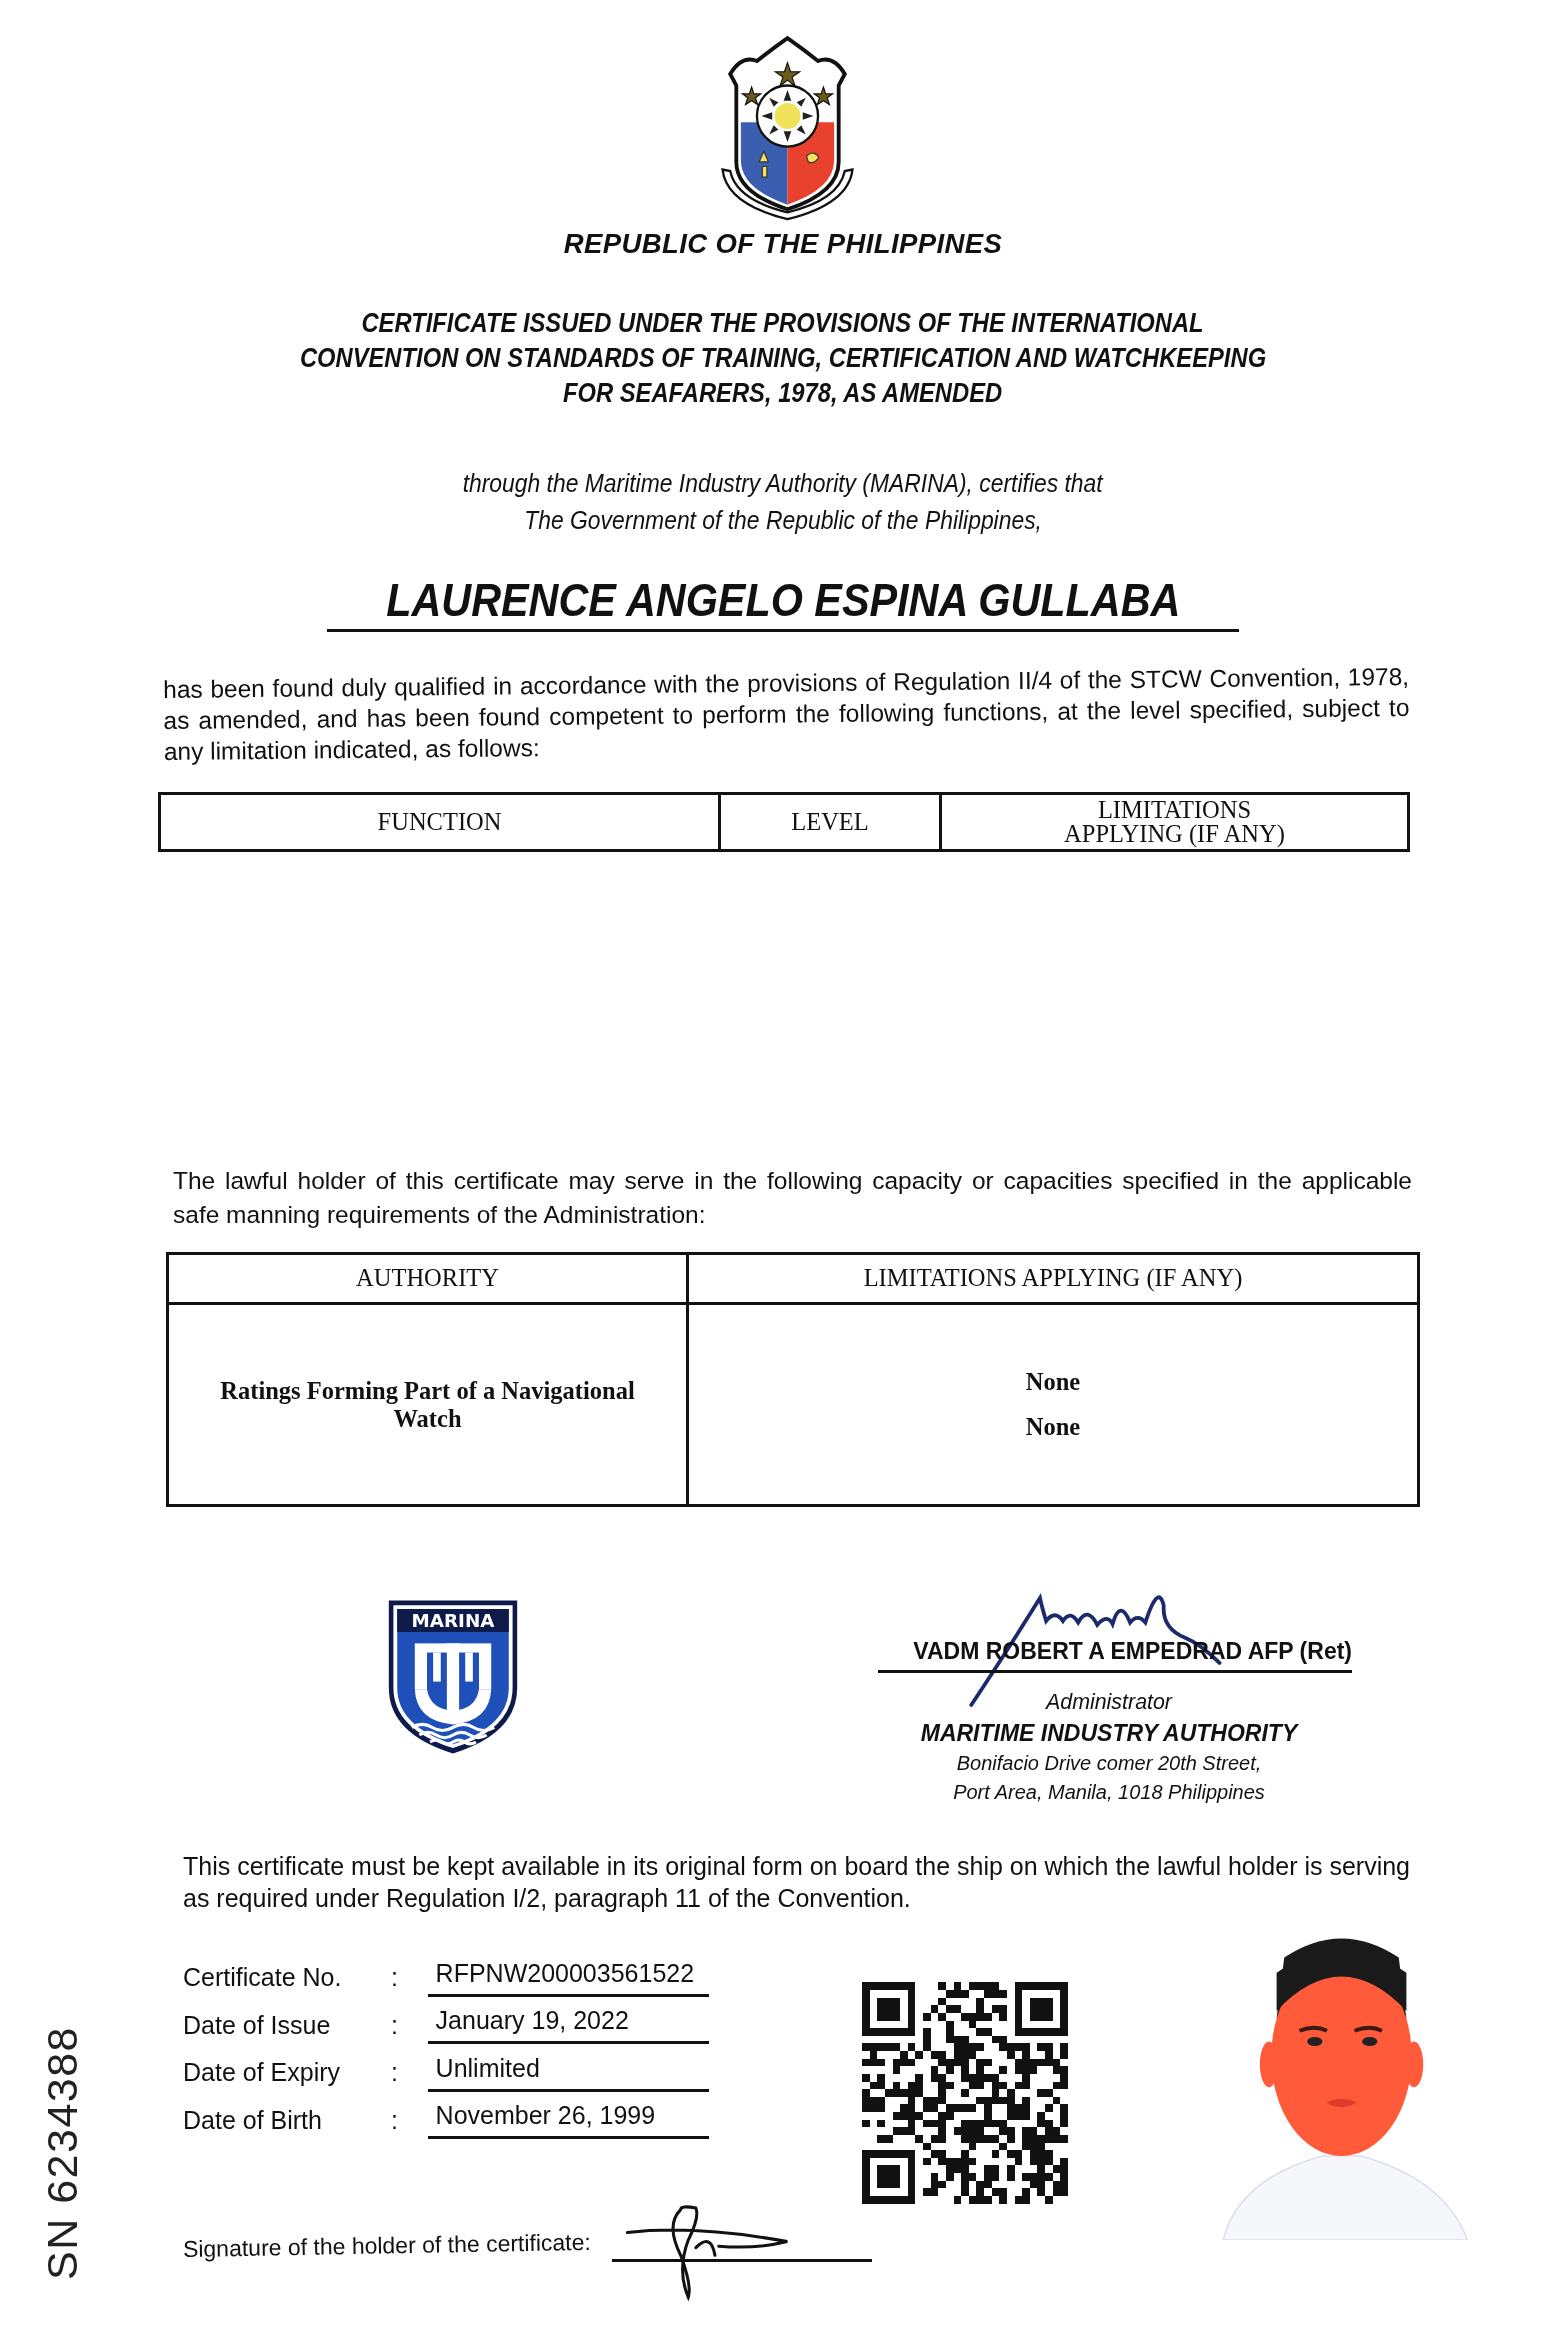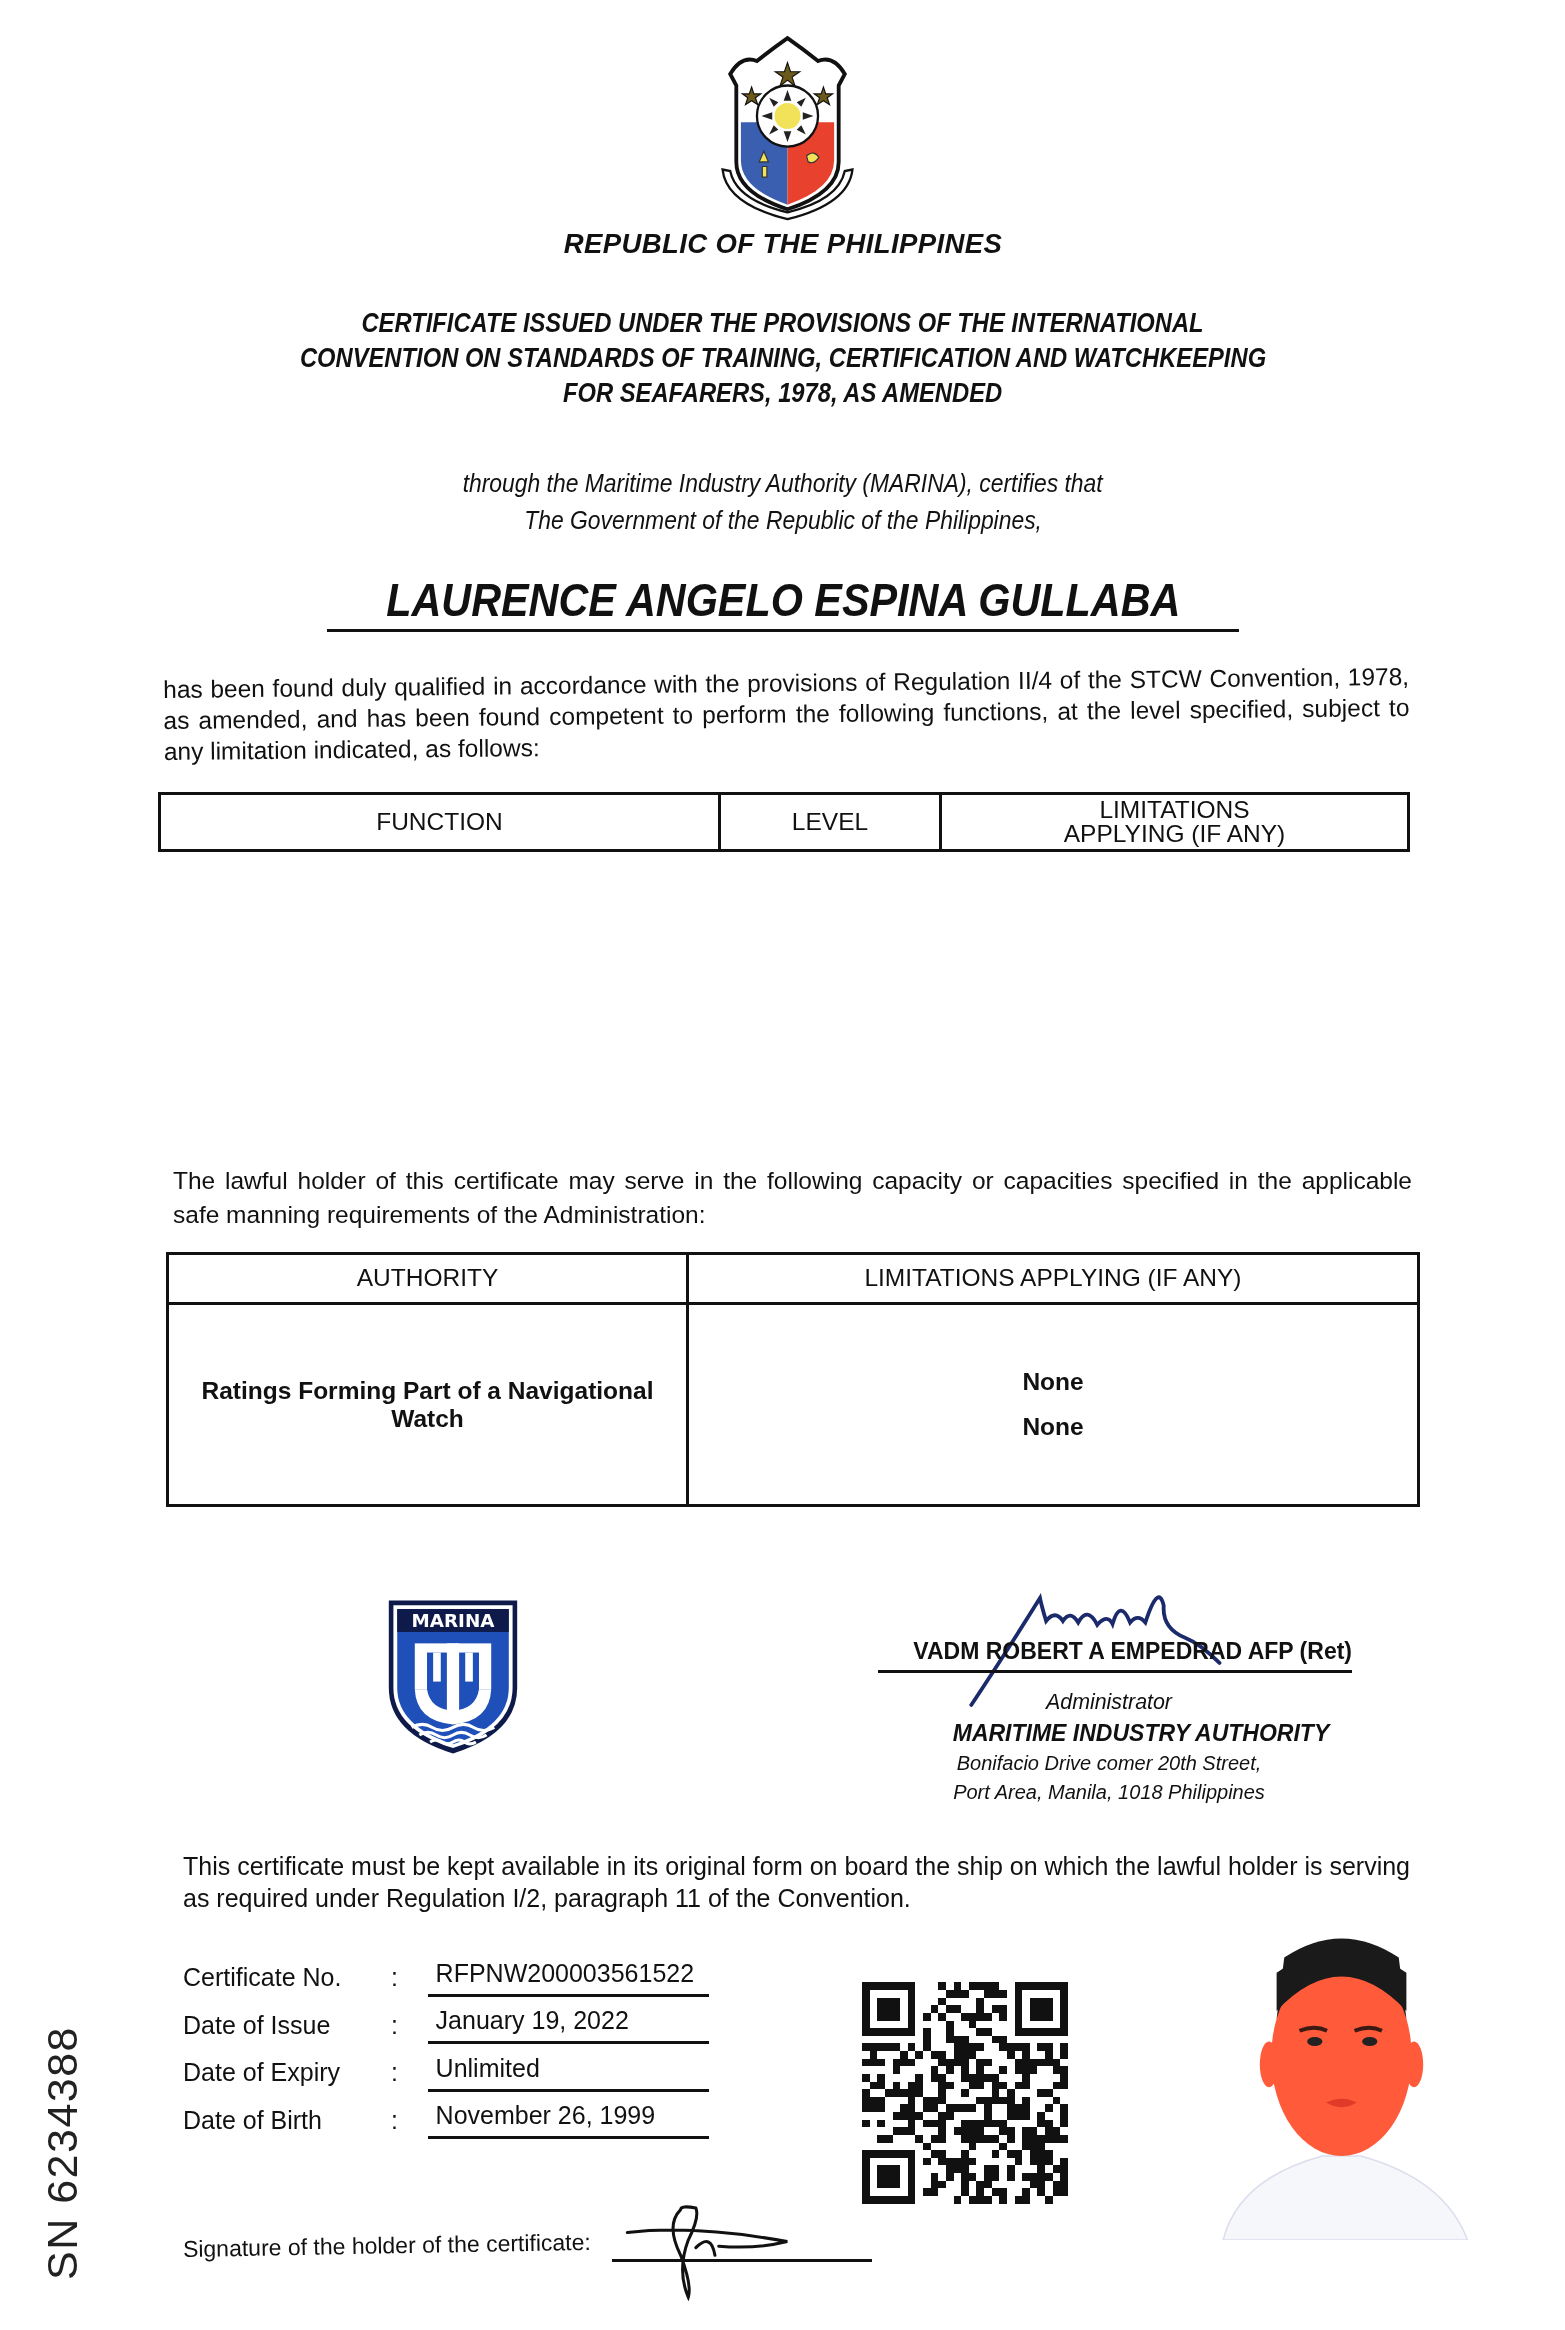--- a/index.html
+++ b/index.html
@@ -15,42 +15,42 @@
 
   #cert-title { left: 0; width: 1566px; top: 306px; font-size: 27px; font-weight: bold; line-height: 35px; }
   #intro { left: 0; width: 1566px; top: 465px; font-size: 26px; line-height: 37px; }
 
   #holder-name { left: 0; width: 1566px; top: 572px; font-size: 47px; font-weight: bold; letter-spacing: 0px; }
   #holder-name .uline { display:inline-block; border-bottom: 3.8px solid #111; padding: 0 4.6px 1.5px; }
 
   #qual-text { left: 163px; top: 674px; width: 1246px; font-size: 24.5px; line-height: 31px; text-align: justify; transform: rotate(-0.6deg); transform-origin: left top; }
 
   table.grid { position: absolute; border-collapse: collapse; }
-  table.grid td, table.grid th { border: 3.1px solid #111; text-align: center; vertical-align: middle; padding: 0; }
+  table.grid td, table.grid th { border: 3.1px solid #111; text-align: center; vertical-align: middle; padding: 0; font-family: Liberation Serif, serif; }
   table.grid th { font-weight: normal; font-size: 24.5px; line-height: 24.5px; }
   table.grid td { font-weight: bold; font-size: 24.5px; }
 
   #func-table { left: 158px; top: 792px; width: 1252px; }
   #func-table th { height: 54px; }
   #func-table td { height: 278px; }
   #func-table .none-stack div { margin: 17px 0; }
 
   #capacity-text { left: 173px; top: 1164px; width: 1239px; font-size: 24.5px; line-height: 34px; text-align: justify; }
 
   #cap-table { left: 166px; top: 1252px; width: 1254px; }
   #cap-table th { height: 47px; }
   #cap-table td { height: 199px; }
   #cap-table .none-stack div { margin: 17px 0; }
   #cap-table .cap-cell { line-height: 27.5px; }
 
   #marina-logo { left: 384px; top: 1596px; width: 138px; height: 162px; }
   #signature-admin { left: 956px; top: 1575px; width: 336px; height: 153px; }
   #admin-name { left: 878px; top: 1638px; width: 474px; font-size: 23px; font-weight: bold; border-bottom: 3.1px solid #111; padding-bottom: 4.6px; text-align: right; }
   #admin-role { left: 872px; top: 1690px; width: 474px; font-size: 21.4px; }
-  #admin-org { left: 904px; top: 1720px; width: 474px; font-size: 23px; font-weight: bold; }
+  #admin-org { left: 872px; top: 1720px; width: 474px; font-size: 23px; font-weight: bold; }
   #admin-addr1 { left: 872px; top: 1752px; width: 474px; font-size: 20px; }
   #admin-addr2 { left: 872px; top: 1781px; width: 474px; font-size: 20px; }
 
   #keep-text { left: 183px; top: 1850px; width: 1254px; font-size: 25px; line-height: 32px; }
 
   .field-label { position: absolute; left: 183px; font-size: 25px; }
   .field-colon { position: absolute; left: 391px; font-size: 25px; }
   .field-value { position: absolute; left: 428px; width: 281px; font-size: 25px; border-bottom: 3.1px solid #111; padding-bottom: 6.1px; padding-left: 7.6px; box-sizing: border-box; }
 
   #qr-code { left: 862px; top: 1982px; width: 206px; height: 222px; }

